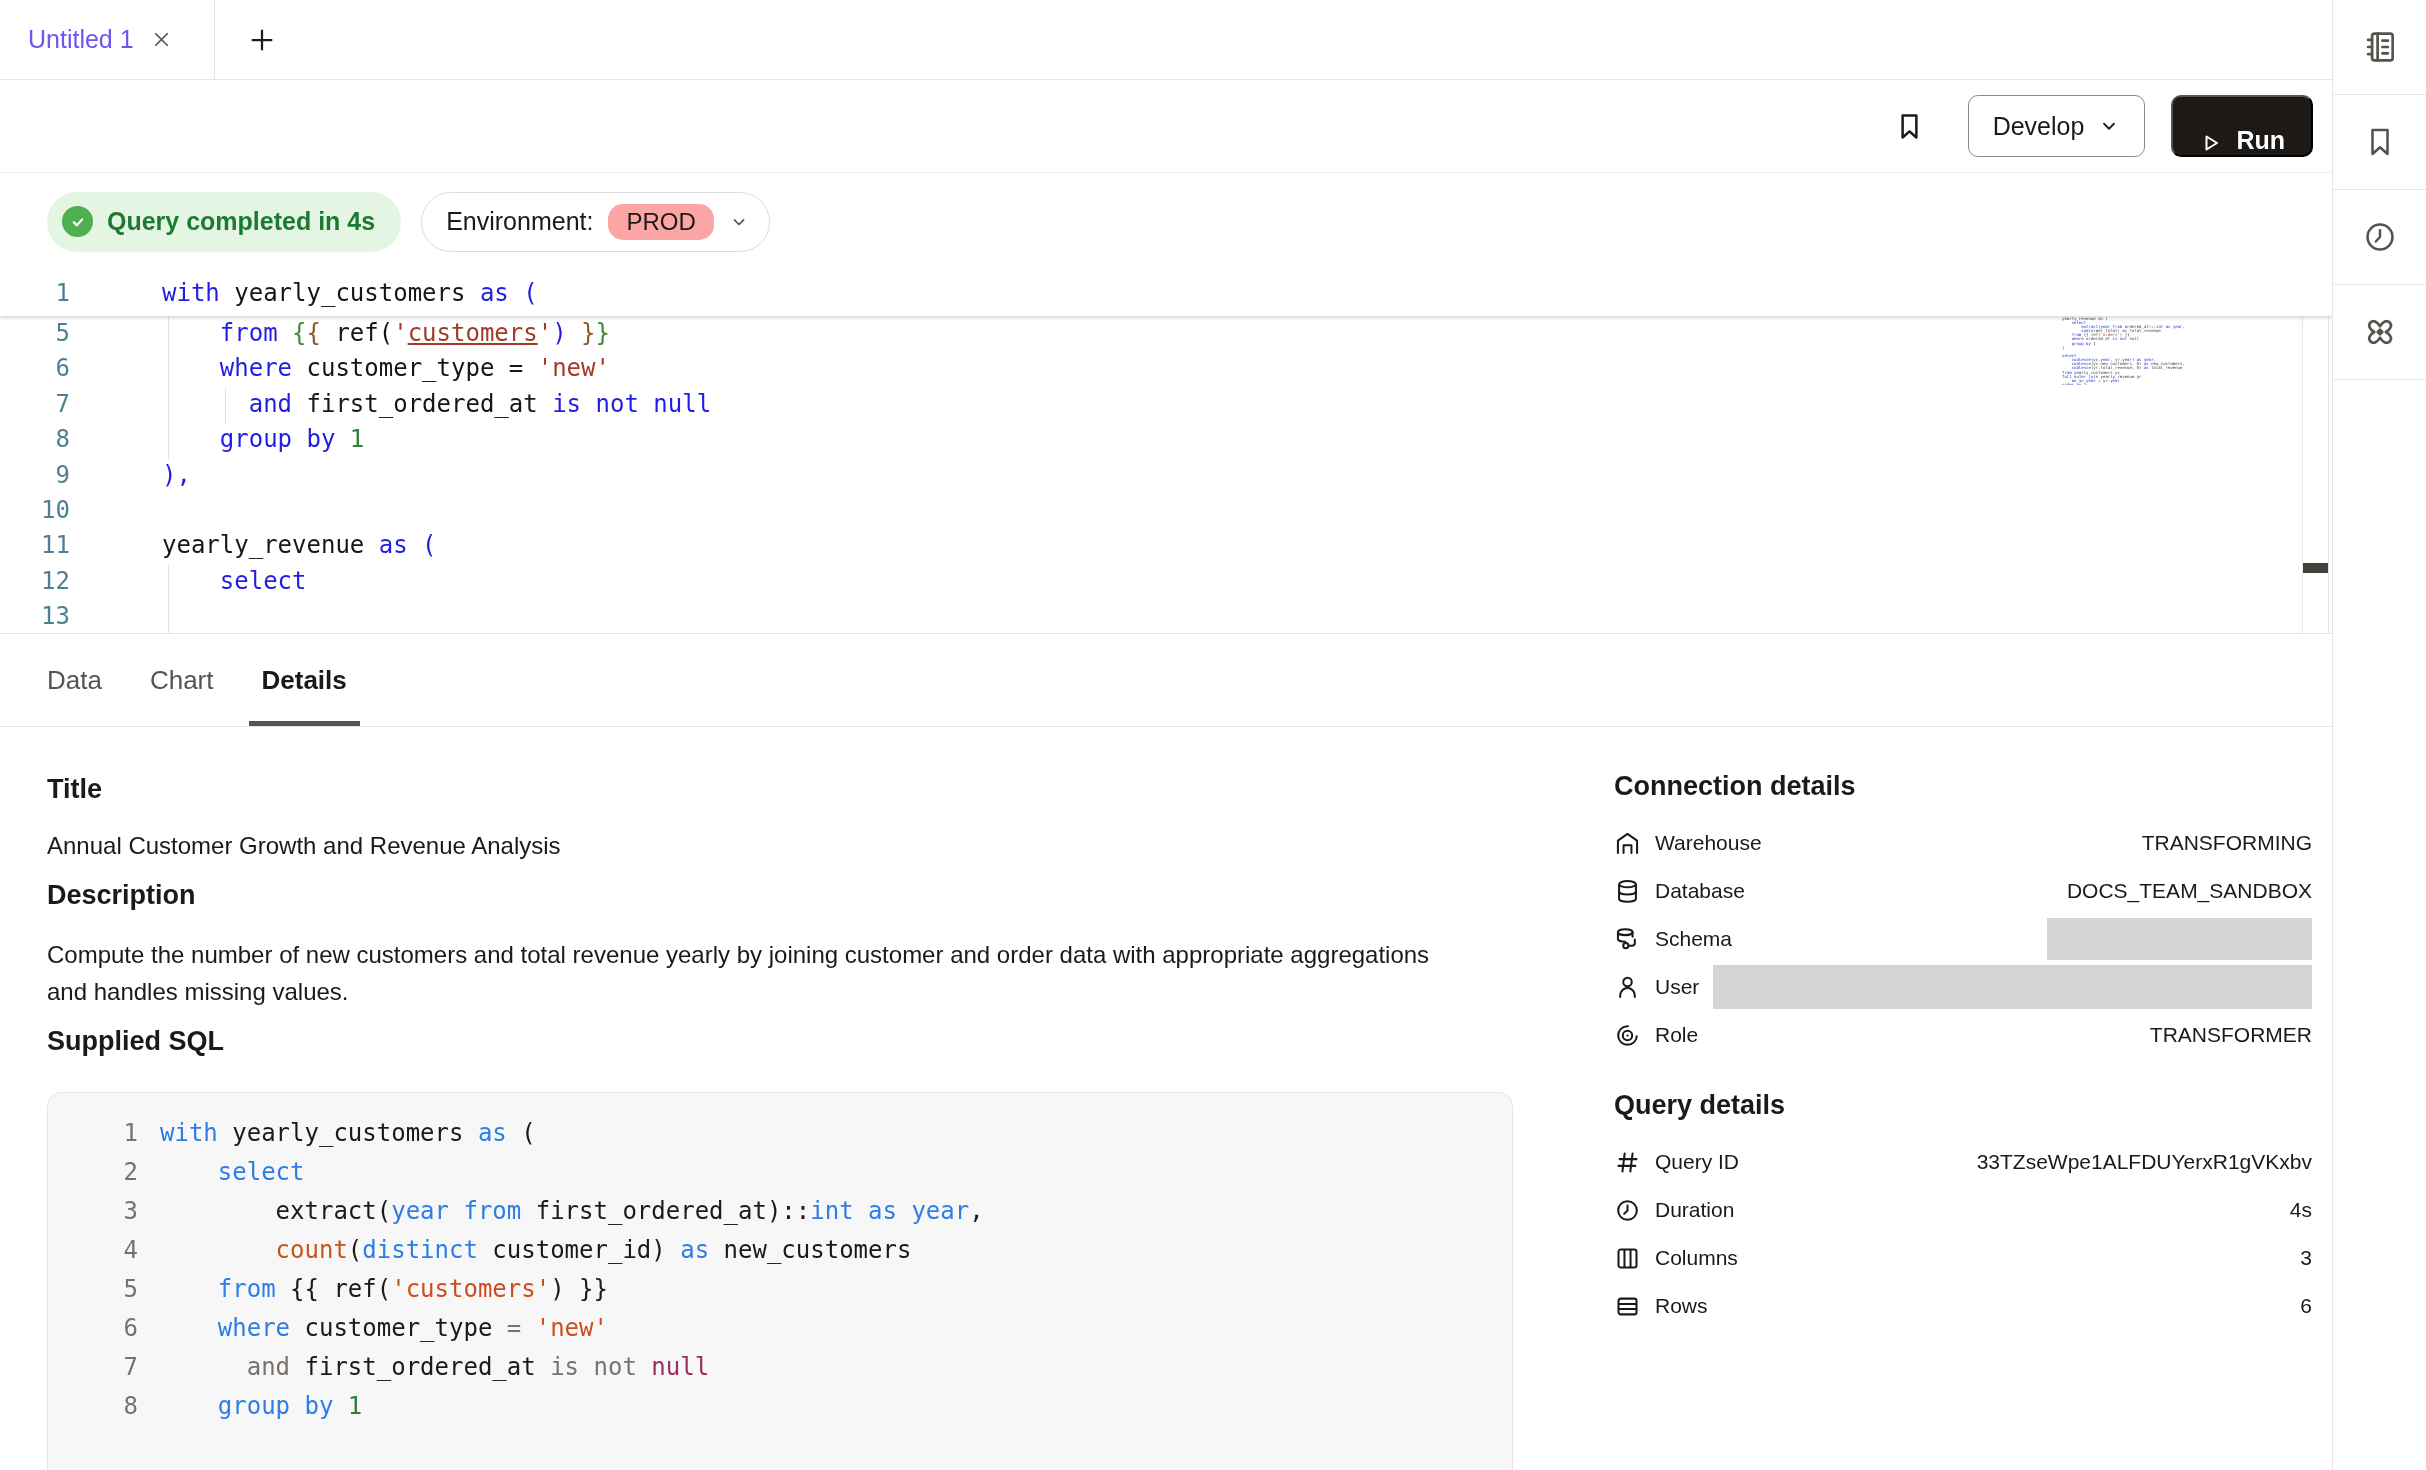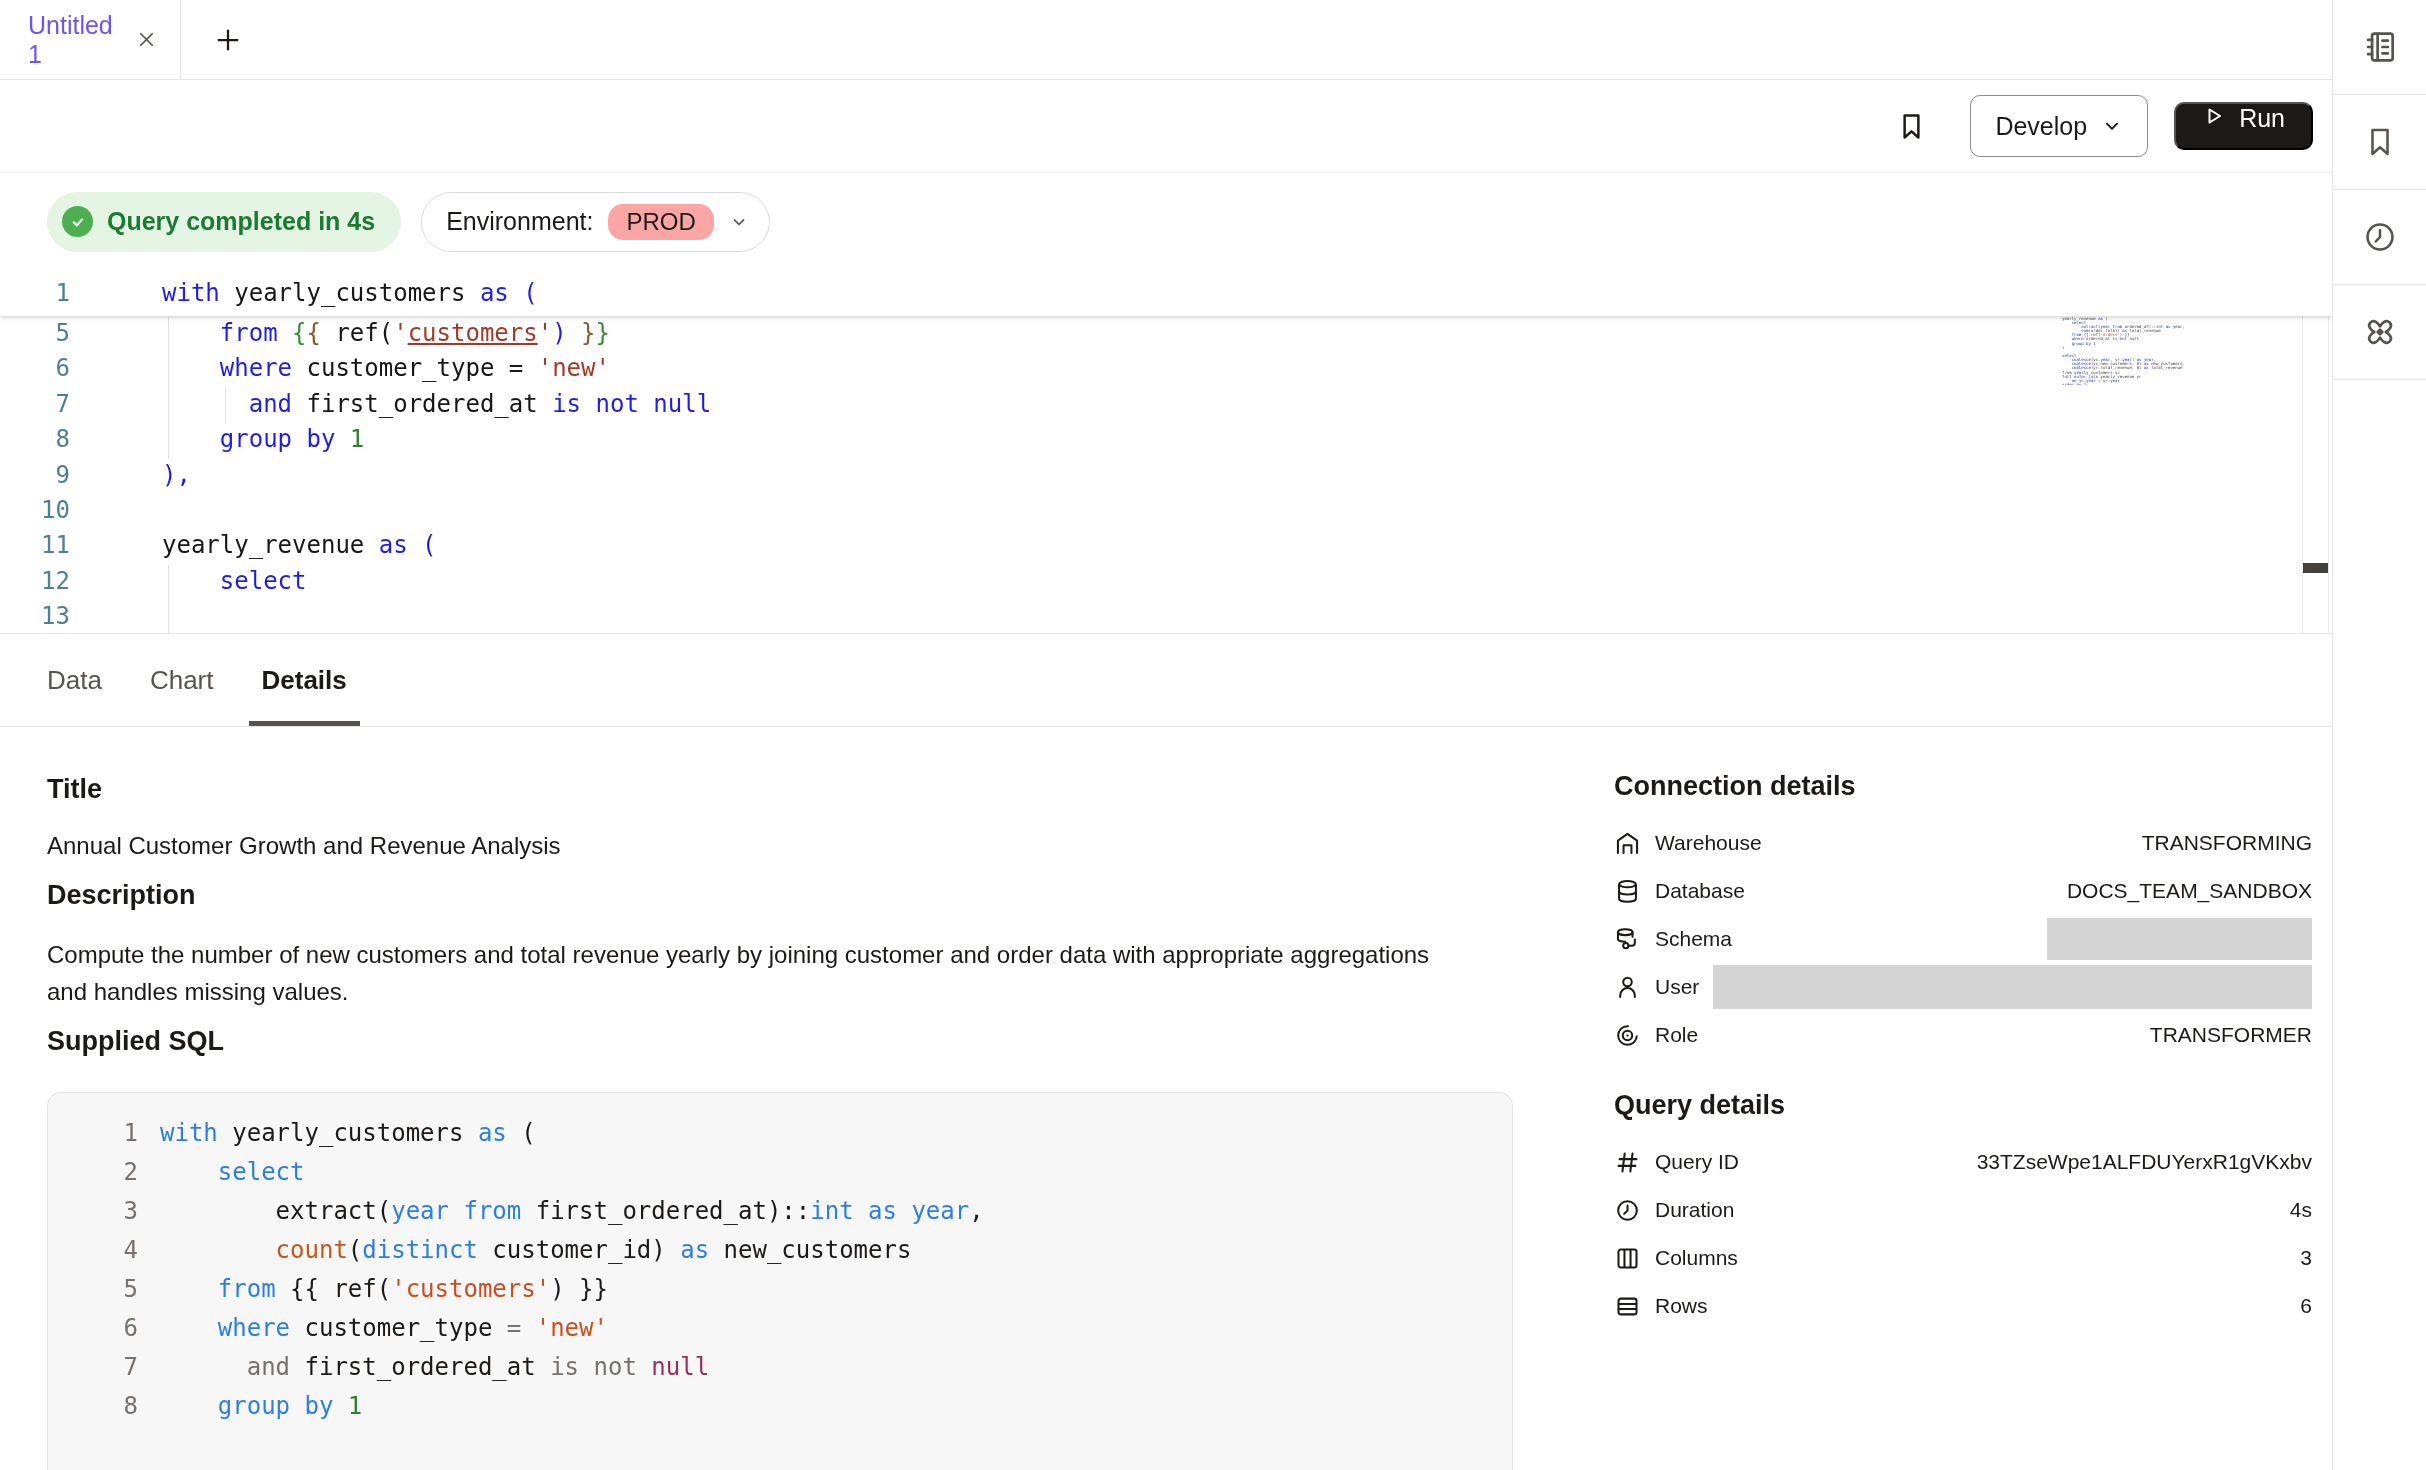--- a/index.html
+++ b/index.html
@@ -11,35 +11,35 @@
   .sidebar { position:absolute; top:0; right:0; width:94px; height:100%;
              border-left:1px solid #e7e5e4; background:#fff; }
   .sidebar-cell { height:95px; border-bottom:1px solid #e7e5e4;
                   display:flex; align-items:center; justify-content:center; color:#57534e; }
 
   
   .main { position:absolute; top:0; left:0; width:2332px; height:100%; }
 
   
   .tabbar { height:80px; border-bottom:1px solid #e7e5e4; display:flex; align-items:stretch; }
-  .tab { width:181px; border-right:1px solid #e7e5e4; display:flex; align-items:center;
+  .tab { width:215px; border-right:1px solid #e7e5e4; display:flex; align-items:center;
          padding:0 22px 0 28px; gap:16px; }
   .tab-title { color:#6d55f5; font-size:25px; }
   .tab-close { color:#57534e; }
   .newtab { display:flex; align-items:center; margin-left:32px; color:#1c1917; }
 
   
   .toolbar { height:93px; border-bottom:1px solid #eeecec; display:flex; align-items:center;
              justify-content:flex-end; padding-right:19px; }
   .icon-btn { color:#1c1917; margin-right:42px; }
   .develop-btn { height:62px; border:1.5px solid #8f8a85; border-radius:10px; background:#fff;
                  display:flex; align-items:center; gap:14px; padding:0 24px; font-size:25px;
                  color:#1c1917; margin-right:26px; }
-  .run-btn { height:48px; border-radius:10px; background:#1c1917; color:#fff; display:flex;
-             align-items:flex-start; gap:13px; padding:0 26px; font-size:25px; font-weight:400; }
+  .run-btn { height:62px; border-radius:10px; background:#1c1917; color:#fff; display:flex;
+             align-items:flex-end; gap:13px; padding:0 26px; font-size:25px; font-weight:700; }
 
   
   .statusbar { height:97px; display:flex; align-items:center; padding-left:47px; gap:20px; }
   .query-pill { height:60px; border-radius:30px; background:#e4f5e3; display:flex;
                 align-items:center; gap:14px; padding:0 26px 0 15px; }
   .check-circle { width:31px; height:31px; border-radius:50%; background:#4caf50;
                   display:flex; align-items:center; justify-content:center; flex:none; }
   .query-pill-text { color:#1d7a32; font-size:25px; font-weight:700; }
   .env-control { height:60px; border-radius:30px; border:1px solid #dcdcdc; background:#fff;
                  display:flex; align-items:center; gap:15px; padding:0 20px 0 24px; font-size:25px; }

